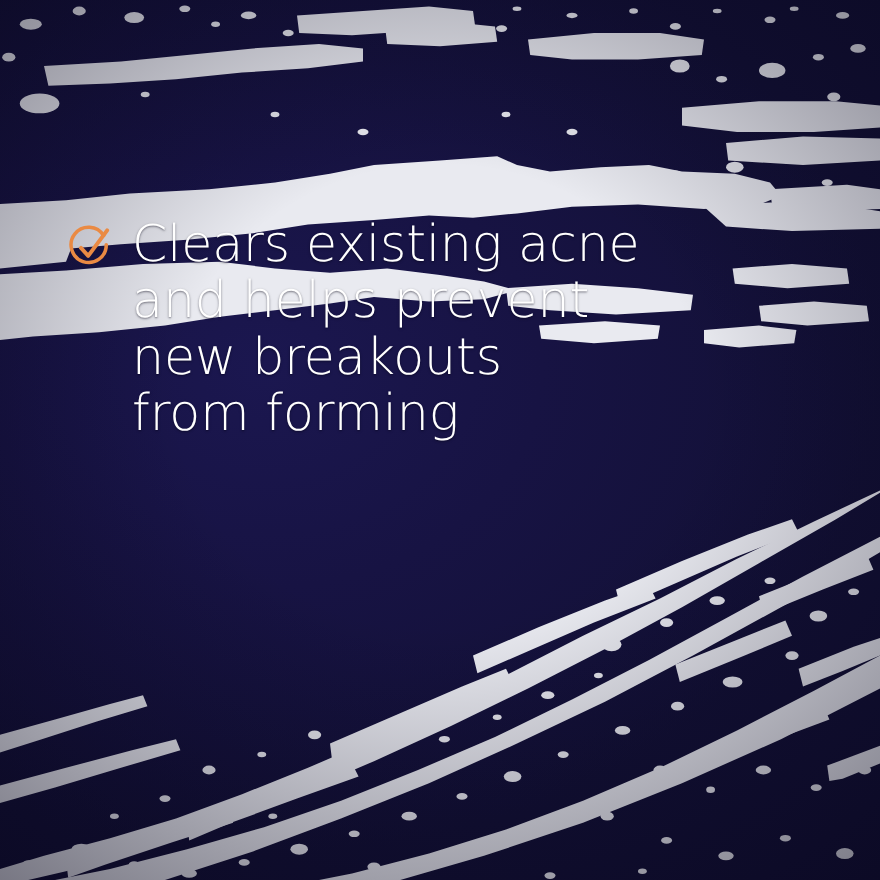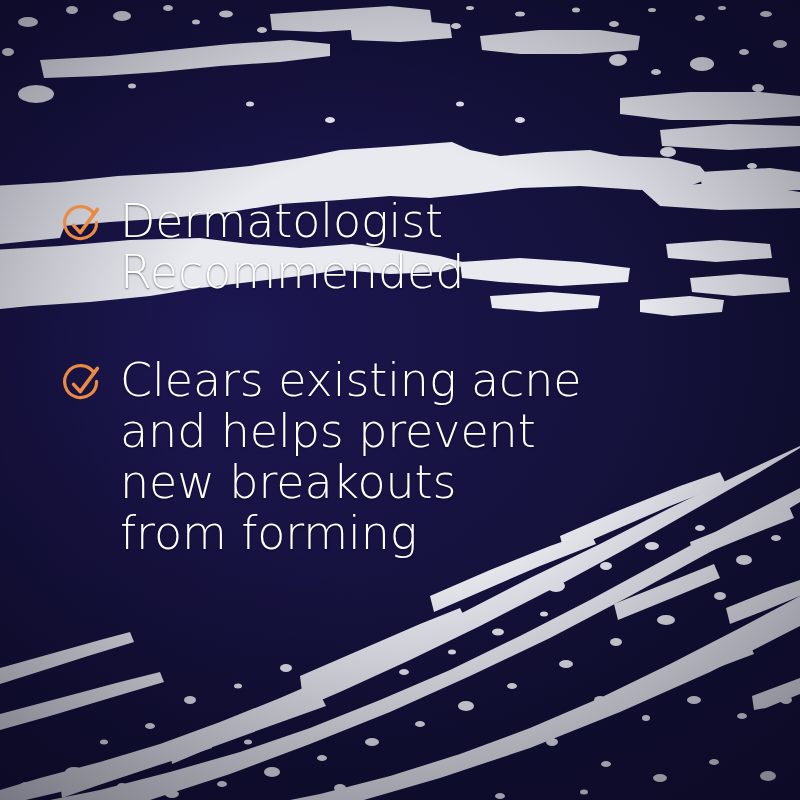--- a/index.html
+++ b/index.html
@@ -269,30 +269,20 @@
         <ellipse cx="768" cy="636" rx="5" ry="3"></ellipse>
         <ellipse cx="720" cy="656" rx="4" ry="2.5"></ellipse>
       </g>
     </svg>
   </div>
 
   <div id="bg-vignette"></div>
 
   <div id="benefits">
 
-    <div class="benefit">
-      <span class="bullet-icon">
-        <svg viewBox="0 0 40 40" xmlns="http://www.w3.org/2000/svg">
-          <path d="M32.2 9.2 A16 16 0 1 0 34.6 17.4" fill="none" stroke="#ea8a43" stroke-width="3.2" stroke-linecap="round"></path>
-          <path d="M11.6 20.4 L18.2 27.6 L35.4 4.4" fill="none" stroke="#ea8a43" stroke-width="3.6" stroke-linecap="round" stroke-linejoin="round"></path>
-        </svg>
-      </span>
-      <div class="benefit-text">Dermatologist
-Recommended</div>
-    </div>
 
     <div class="benefit">
       <span class="bullet-icon">
         <svg viewBox="0 0 40 40" xmlns="http://www.w3.org/2000/svg">
           <path d="M32.2 9.2 A16 16 0 1 0 34.6 17.4" fill="none" stroke="#ea8a43" stroke-width="3.2" stroke-linecap="round"></path>
           <path d="M11.6 20.4 L18.2 27.6 L35.4 4.4" fill="none" stroke="#ea8a43" stroke-width="3.6" stroke-linecap="round" stroke-linejoin="round"></path>
         </svg>
       </span>
       <div class="benefit-text">Clears existing acne
 and helps prevent

